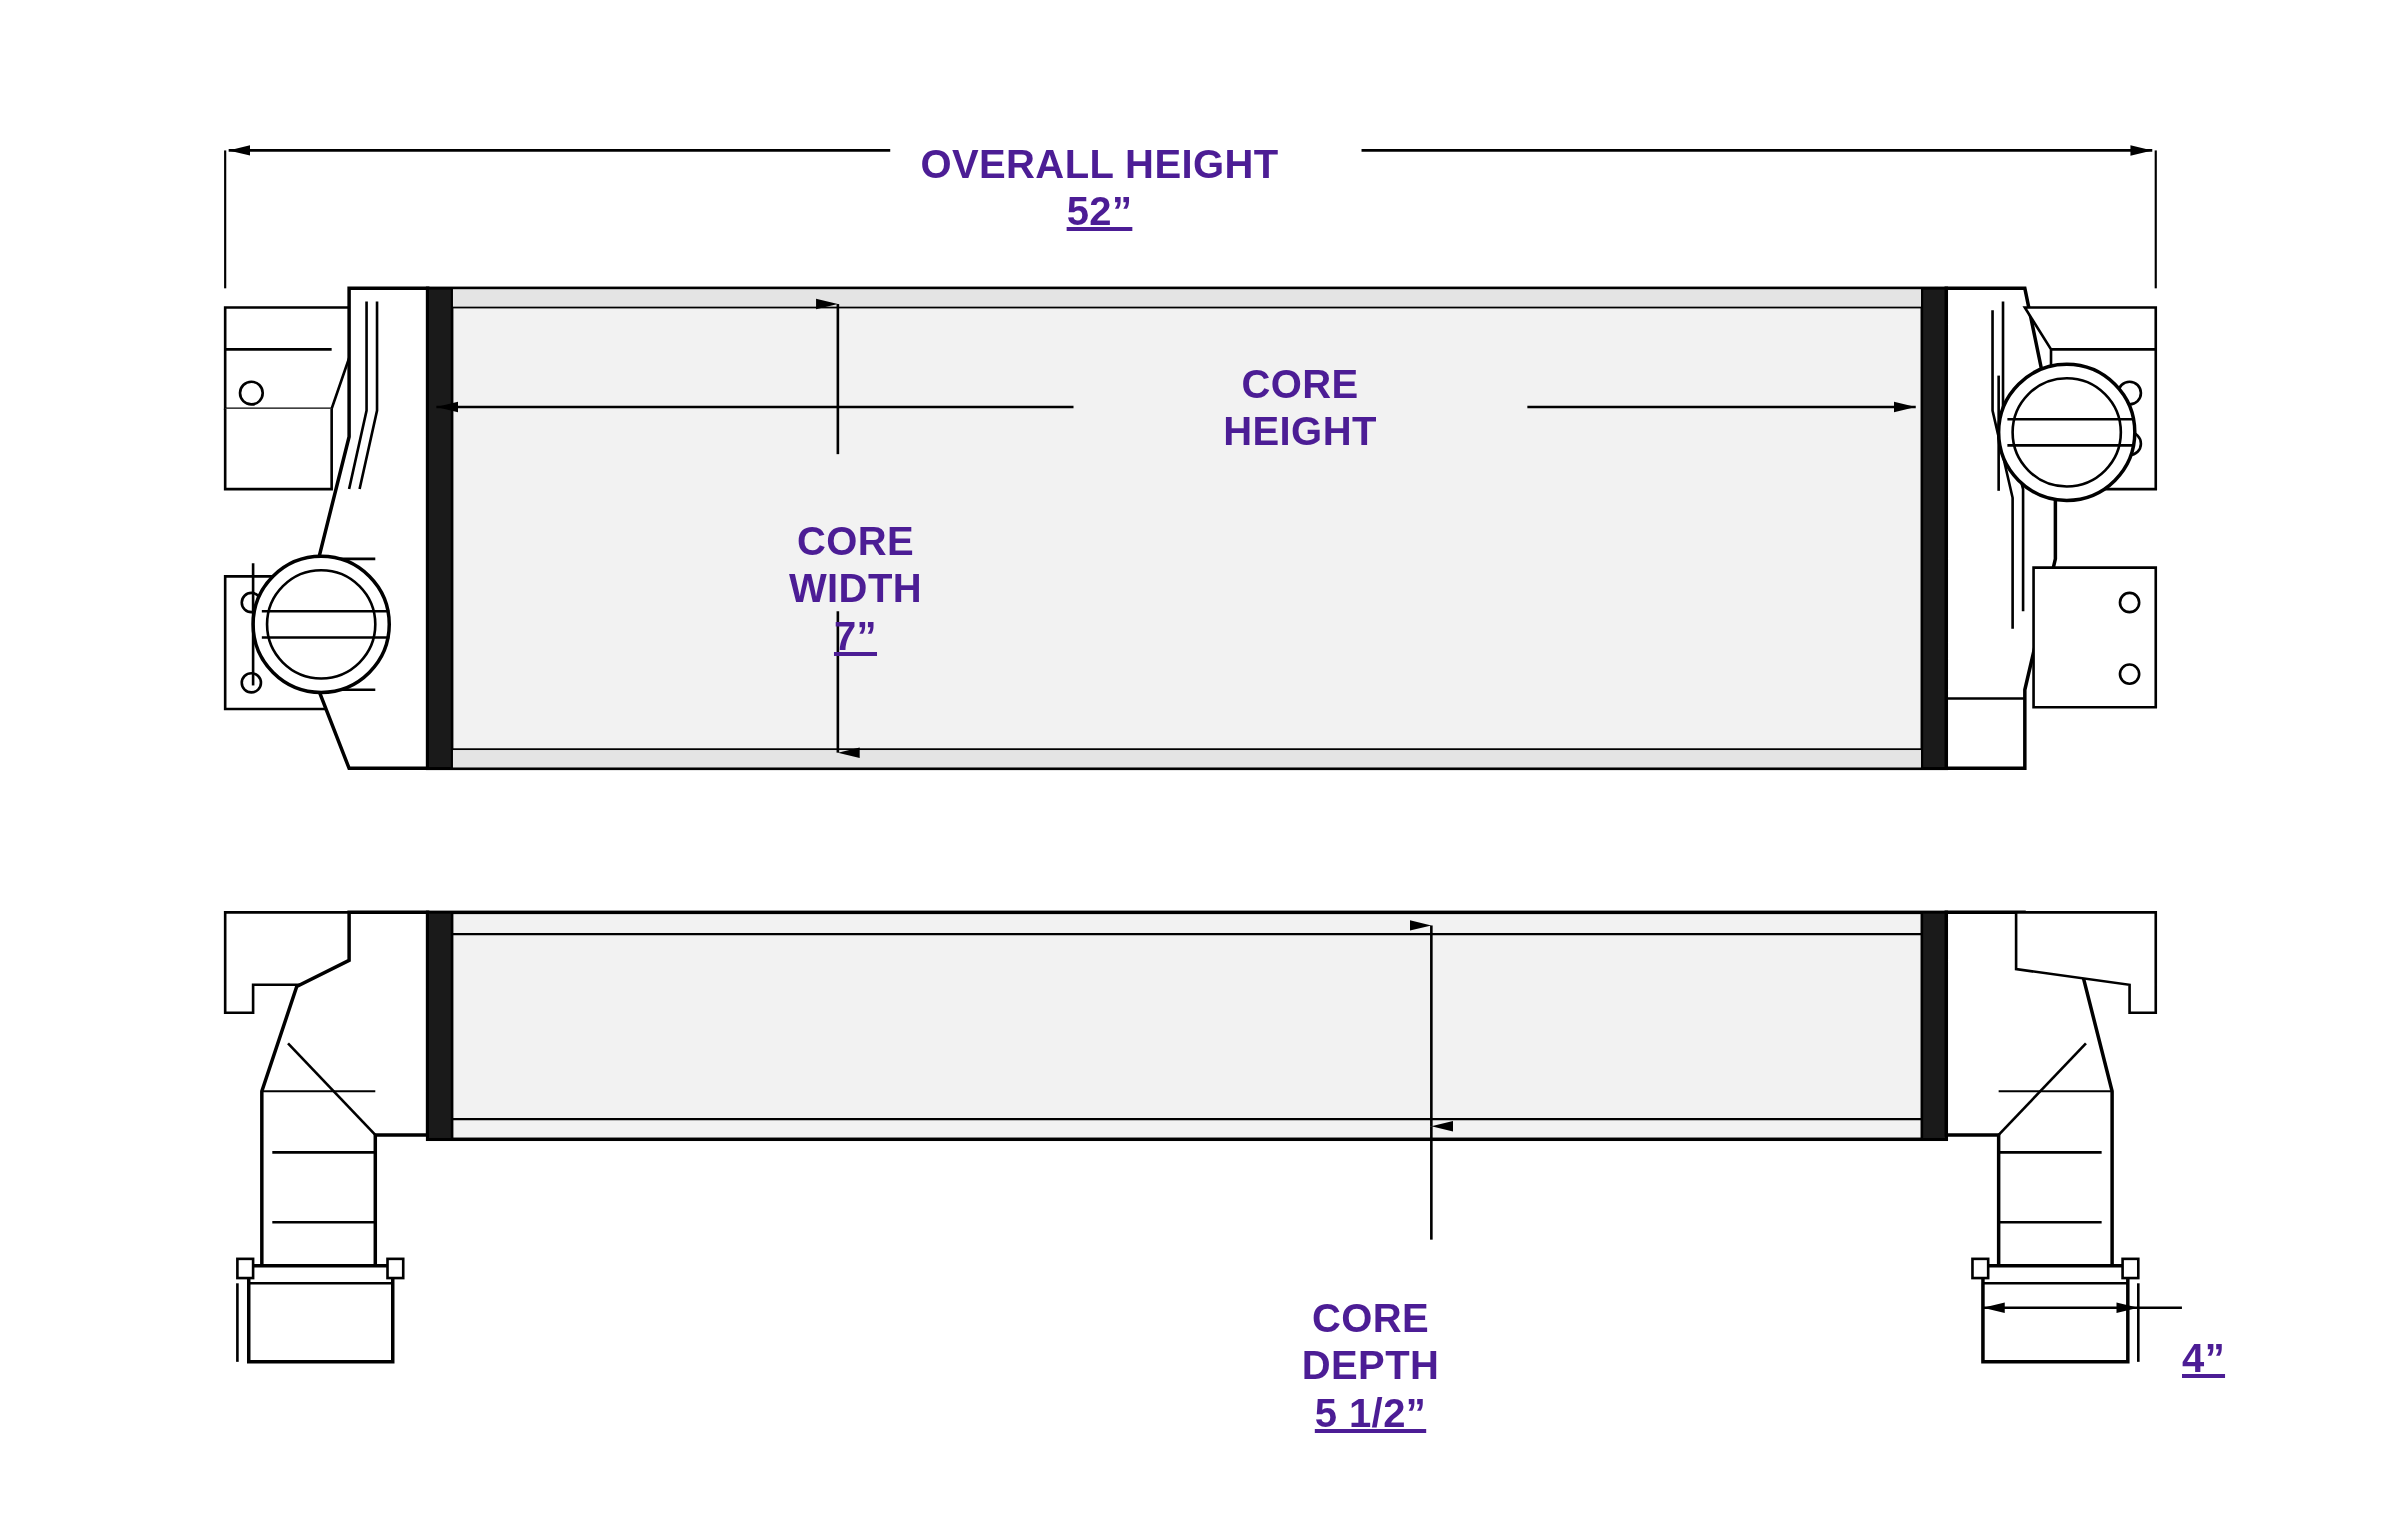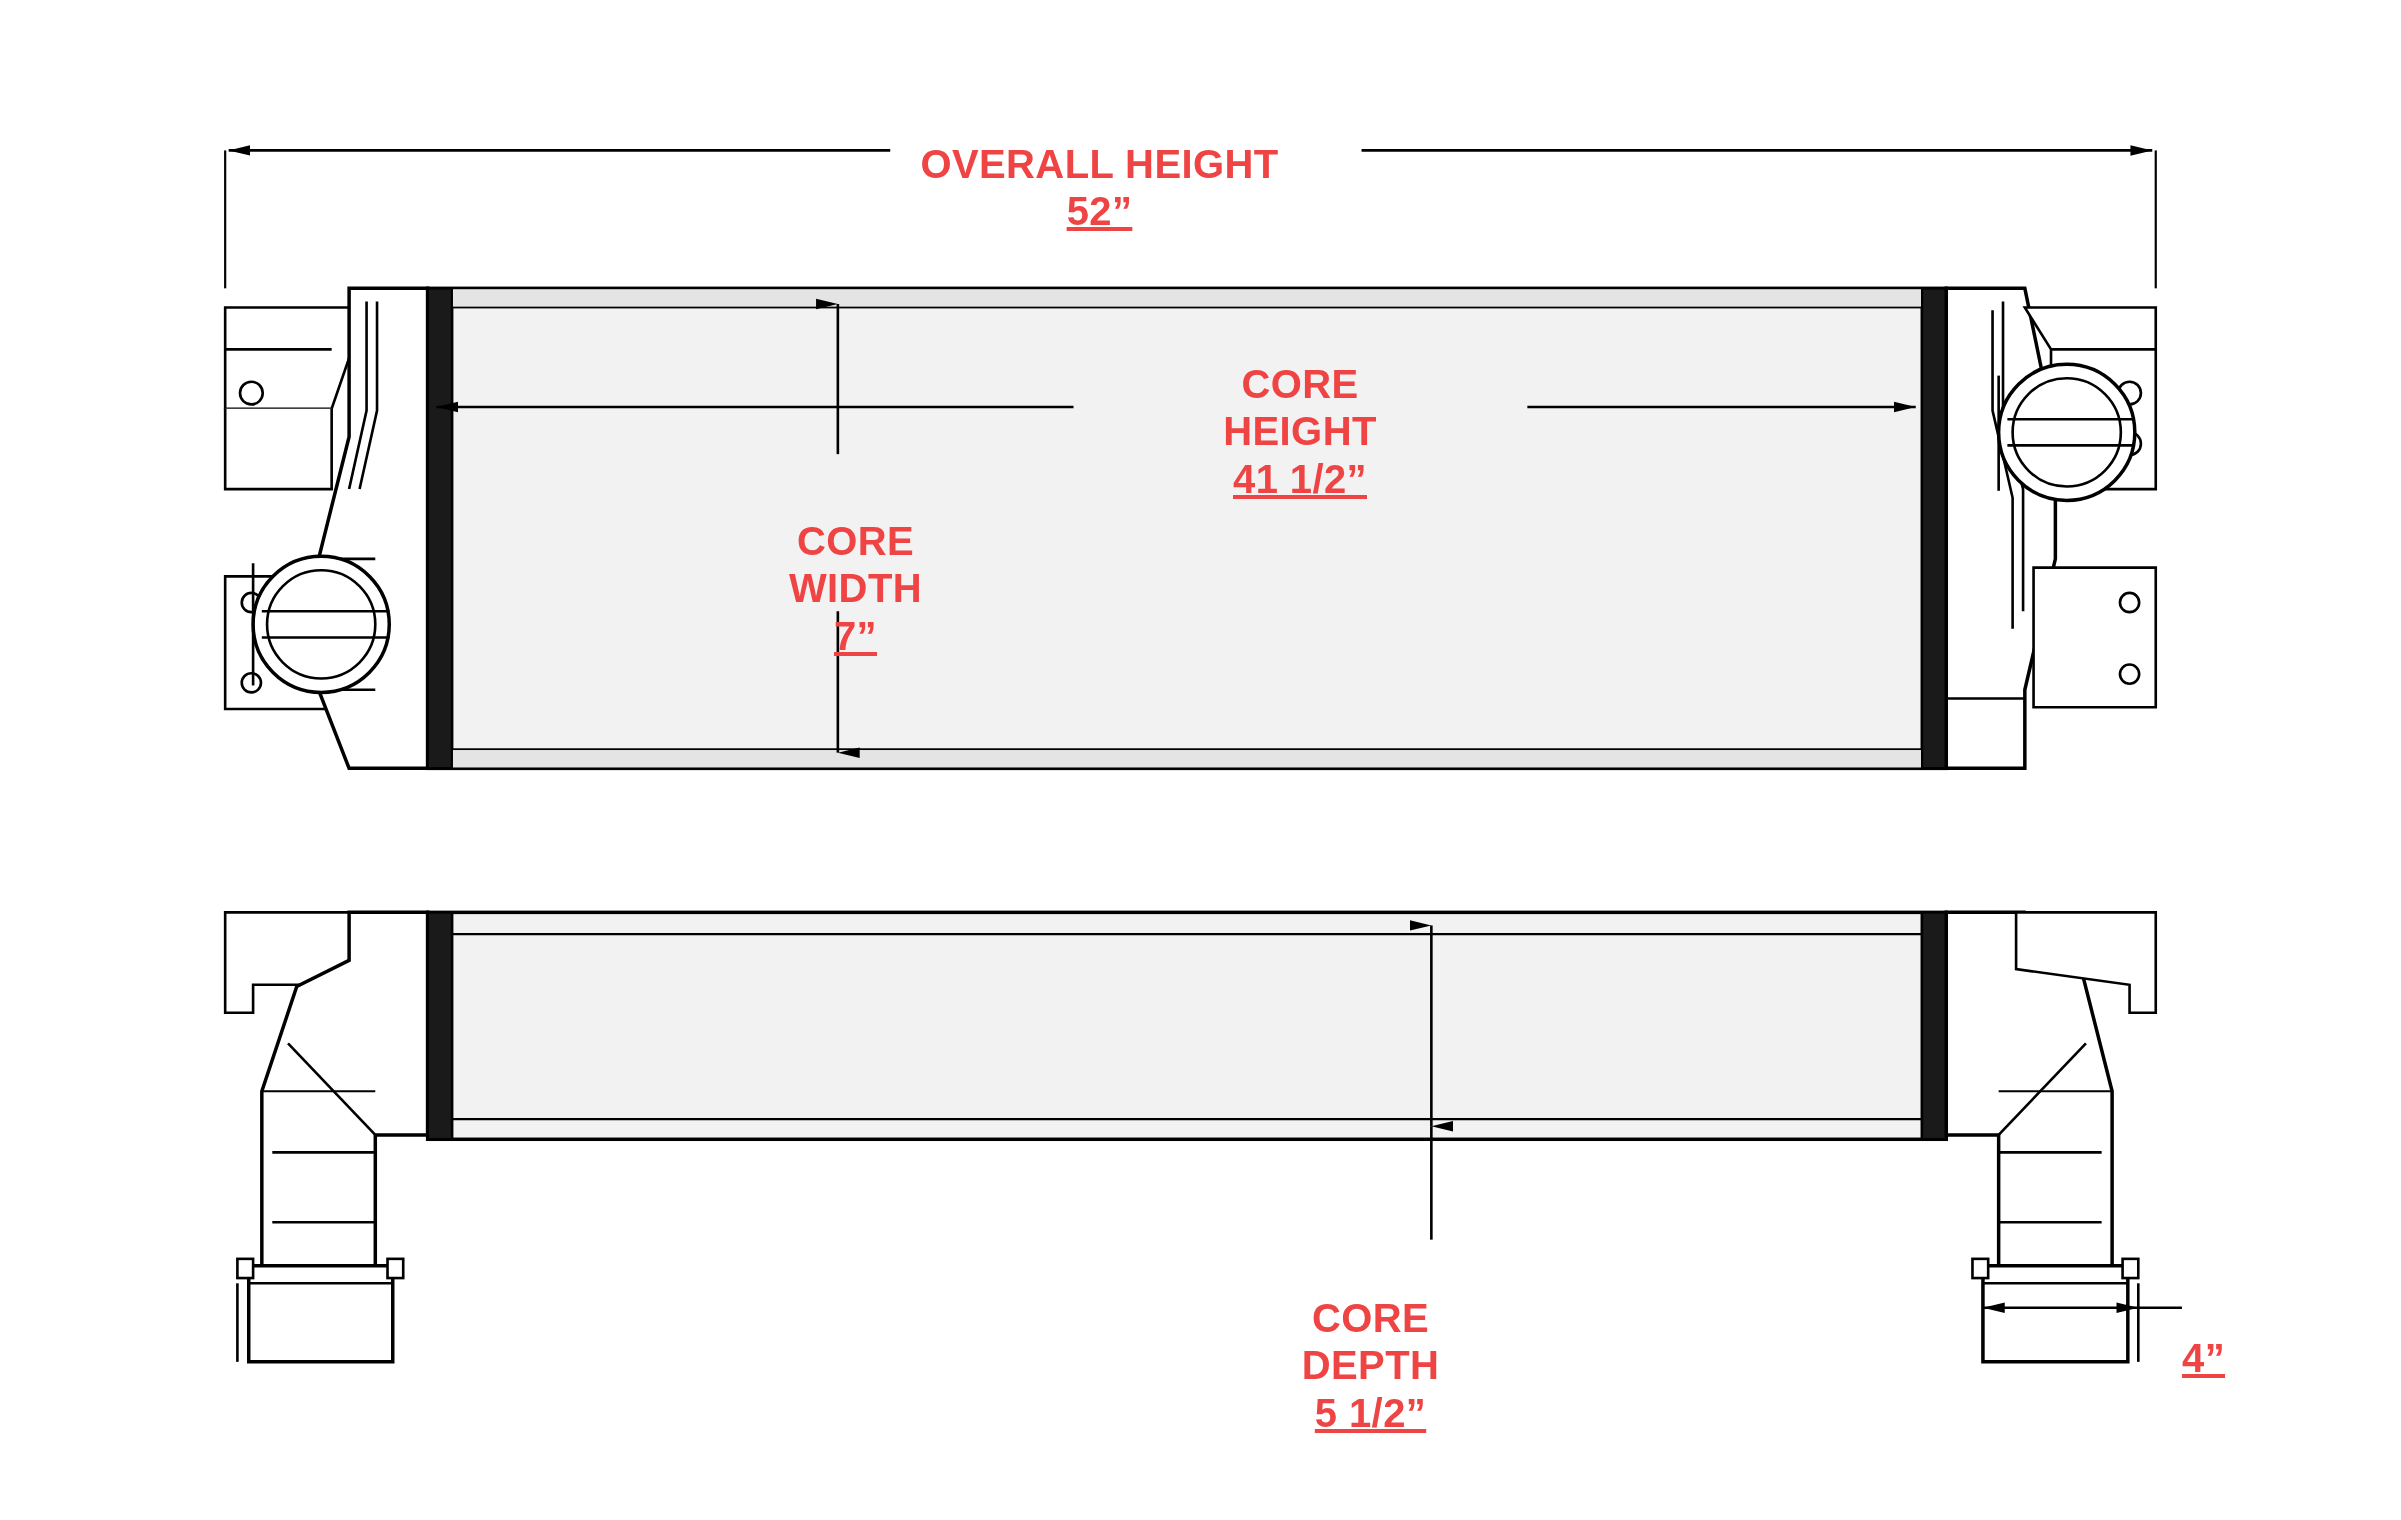--- a/index.html
+++ b/index.html
@@ -22,21 +22,21 @@
     left: 0;
     top: 0;
     width: 2401px;
     height: 1521px;
   }
   .dim-label {
     position: absolute;
     text-align: center;
     font-family: "Liberation Sans", sans-serif;
     font-weight: bold;
-    color: #ef4444;
+    color: #4c1d95;
     line-height: 1.18;
     white-space: pre-line;
     letter-spacing: 0.4px;
   }
   .dim-label .val {
     display: block;
     text-decoration: underline;
   }
   .lbl-overall-height {
     left: 829px;
@@ -241,21 +241,20 @@
   </svg>
 
   <div class="dim-label lbl-overall-height">
     <span>OVERALL HEIGHT</span>
     <span class="val">52”</span>
   </div>
 
   <div class="dim-label lbl-core-height">
     <span>CORE
 HEIGHT</span>
-    <span class="val">41 1/2”</span>
   </div>
 
   <div class="dim-label lbl-core-width">
     <span>CORE
 WIDTH</span>
     <span class="val">7”</span>
   </div>
 
   <div class="dim-label lbl-core-depth">
     <span>CORE

